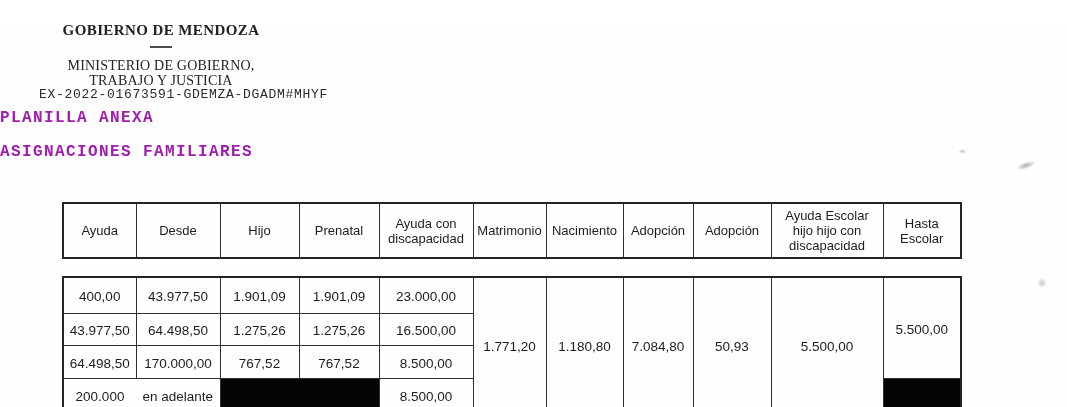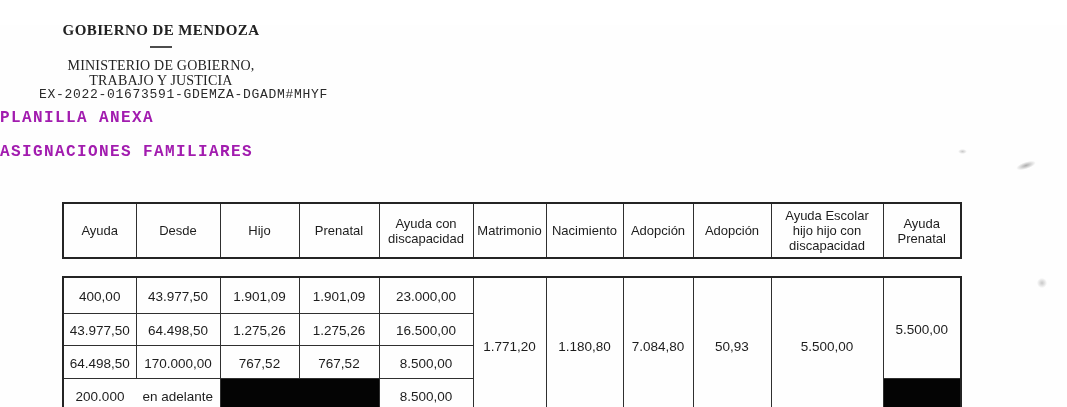--- a/index.html
+++ b/index.html
@@ -144,21 +144,21 @@
       <th>Ayuda</th>
       <th>Desde</th>
       <th>Hijo</th>
       <th>Prenatal</th>
       <th>Ayuda con discapacidad</th>
       <th>Matrimonio</th>
       <th>Nacimiento</th>
       <th>Adopción</th>
       <th>Adopción</th>
       <th>Ayuda Escolar hijo hijo con discapacidad</th>
-      <th>Ayuda Prenatal</th>
+      <th>Hasta Escolar</th>
     </tr>
   </tbody>
     </table>
 
   <table class="body-table">
     <colgroup>
       <col style="width:73px">
         <col style="width:84px">
         <col style="width:79px">
         <col style="width:80px">

